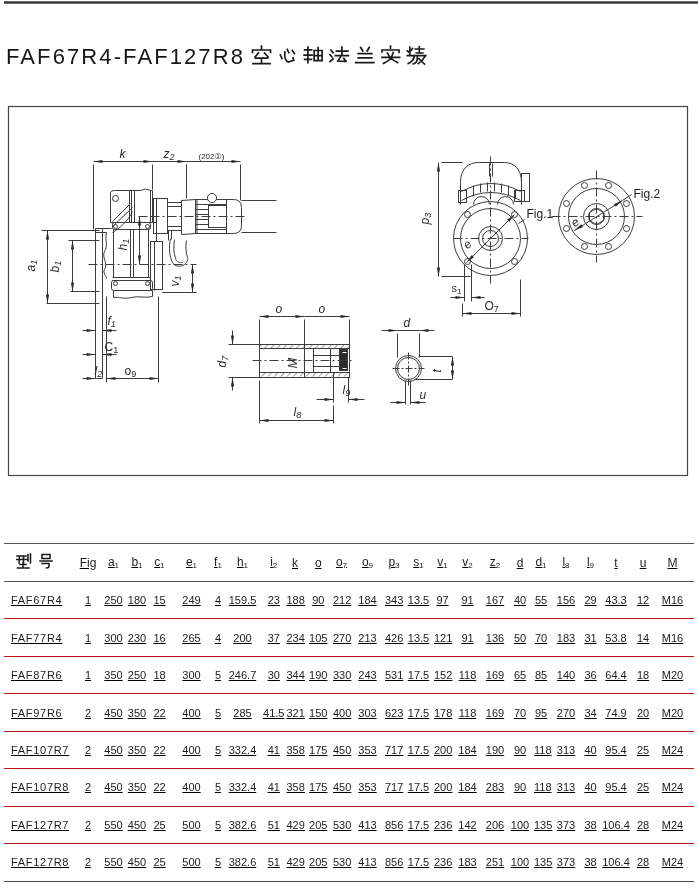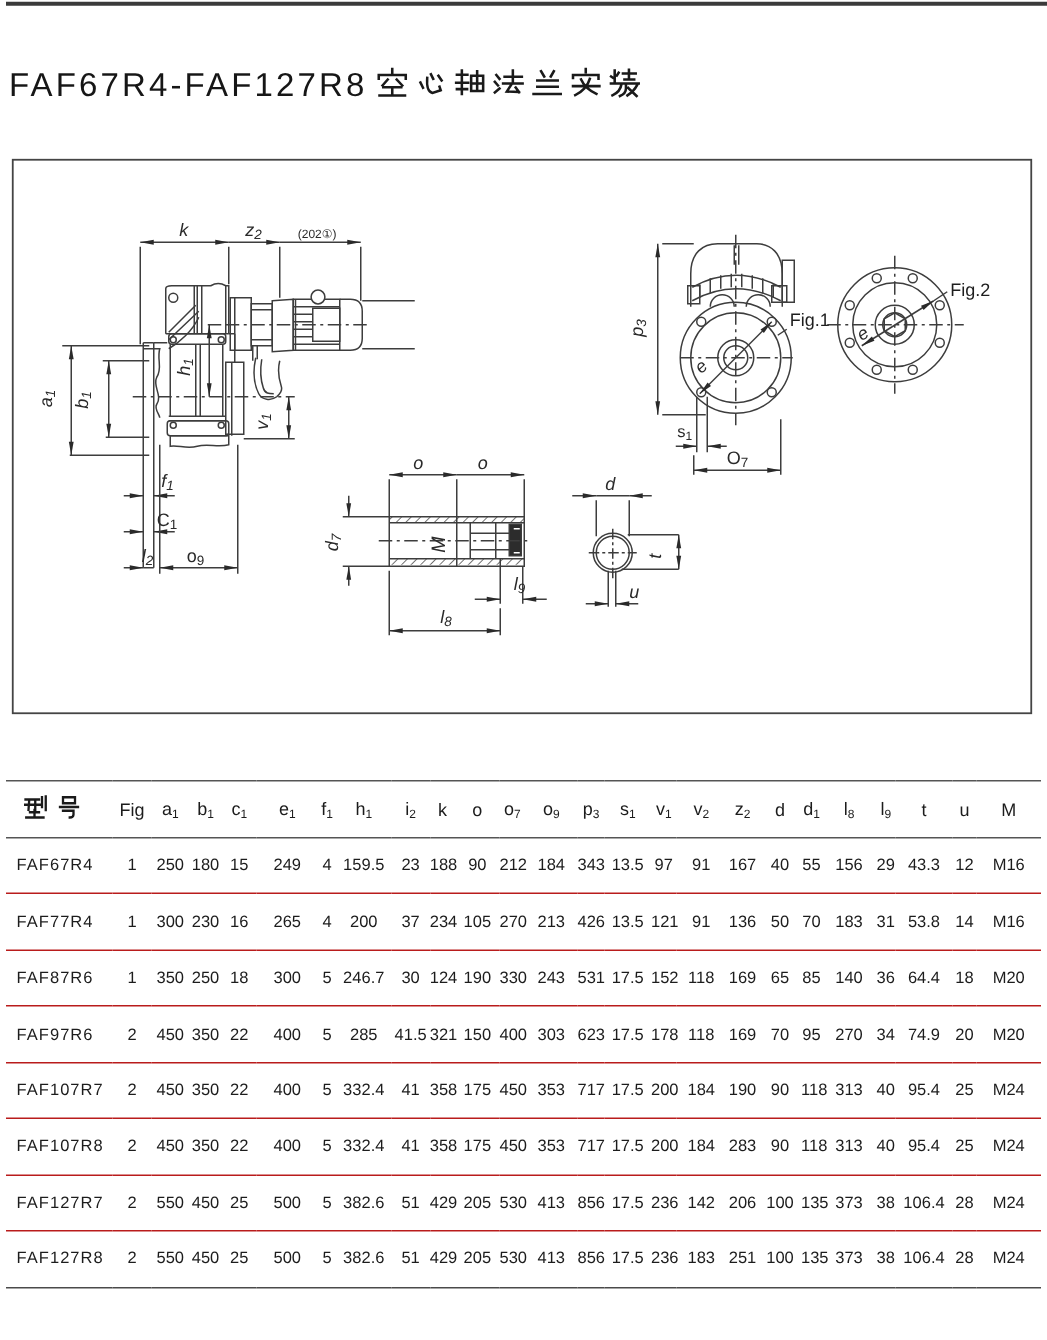--- a/index.html
+++ b/index.html
@@ -1,18 +1,18 @@
 <!DOCTYPE html>
 <html><head>
 <meta charset="utf-8">
 <style>
 html,body{margin:0;padding:0;background:#fff;}
 #page{position:relative;width:698px;height:893px;background:#fff;overflow:hidden;font-family:"Liberation Sans",sans-serif;}
 svg text{font-family:"Liberation Sans",sans-serif;}
-#dtable{position:absolute;left:4px;top:520px;width:690px;border-collapse:collapse;table-layout:fixed;}
+#dtable{position:absolute;left:4px;top:543px;width:690px;border-collapse:collapse;table-layout:fixed;text-decoration:underline;}
 #dtable td,#dtable th{padding:0;font-weight:normal;font-size:11px;color:#1c1c1c;text-align:center;vertical-align:middle;white-space:nowrap;}
 #dtable thead tr{height:38px;border-top:1.3px solid #555;border-bottom:1.3px solid #555;}
 #dtable tbody tr{height:37.45px;border-bottom:1px solid #b91c1c;}
 #dtable tbody tr:last-child{border-bottom:1.6px solid #4a4a4a;}
 #dtable .mod{text-align:left;padding-left:7px;letter-spacing:0.7px;font-size:11px;}
 #dtable thead th{font-size:12px;}
 #dtable sub{font-size:8px;vertical-align:-2px;}
 </style>
 </head>
 <body>
@@ -555,21 +555,21 @@
 <tr>
           <td class="mod">FAF87R6</td>
           <td>1</td>
           <td>350</td>
           <td>250</td>
           <td>18</td>
           <td>300</td>
           <td>5</td>
           <td>246.7</td>
           <td>30</td>
-          <td>124</td>
+          <td>344</td>
           <td>190</td>
           <td>330</td>
           <td>243</td>
           <td>531</td>
           <td>17.5</td>
           <td>152</td>
           <td>118</td>
           <td>169</td>
           <td>65</td>
           <td>85</td>

